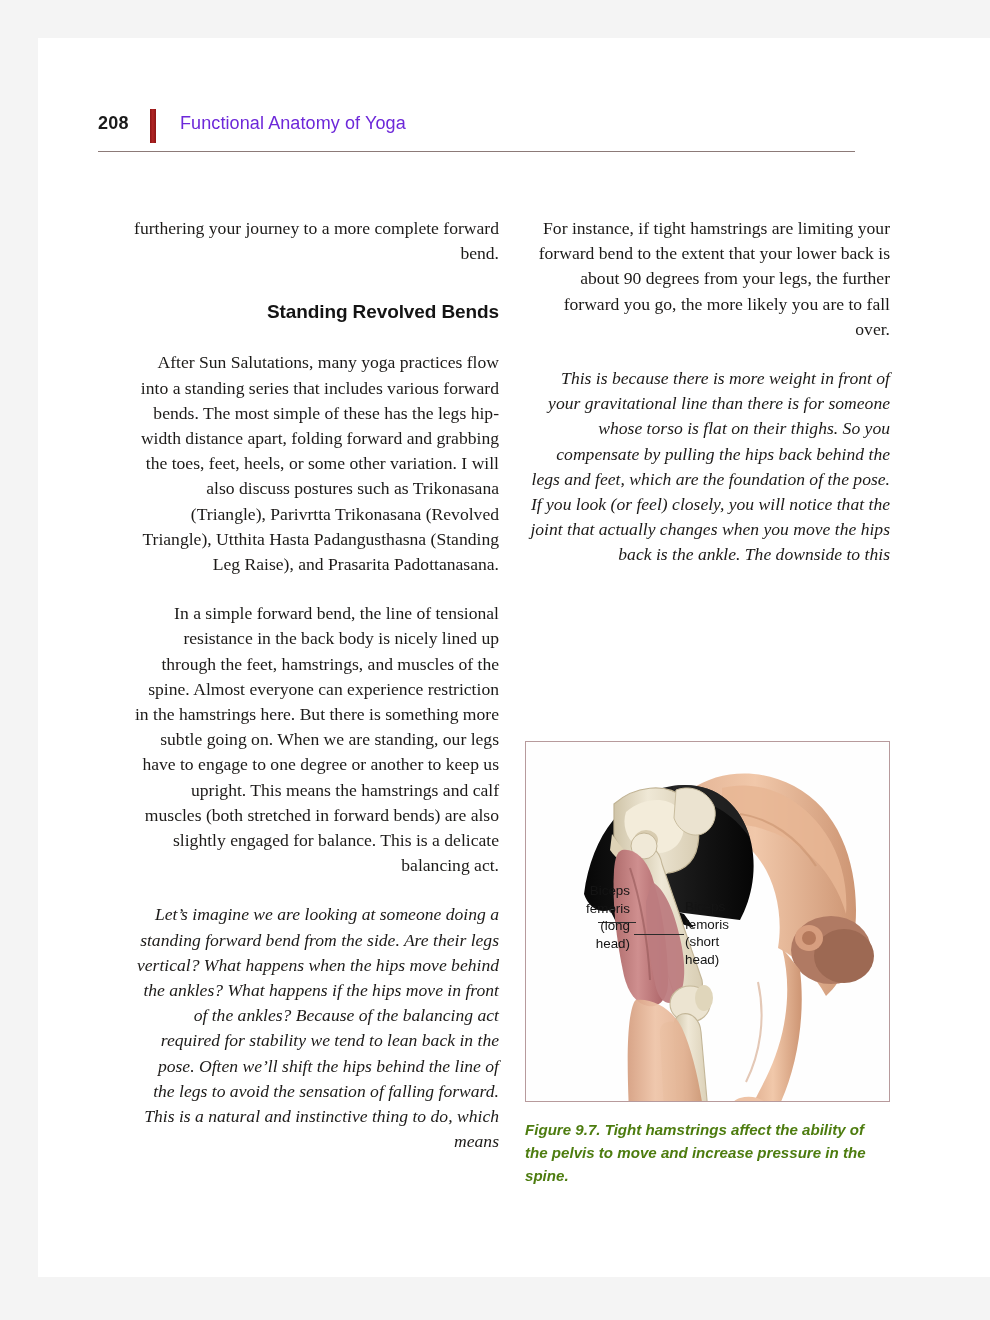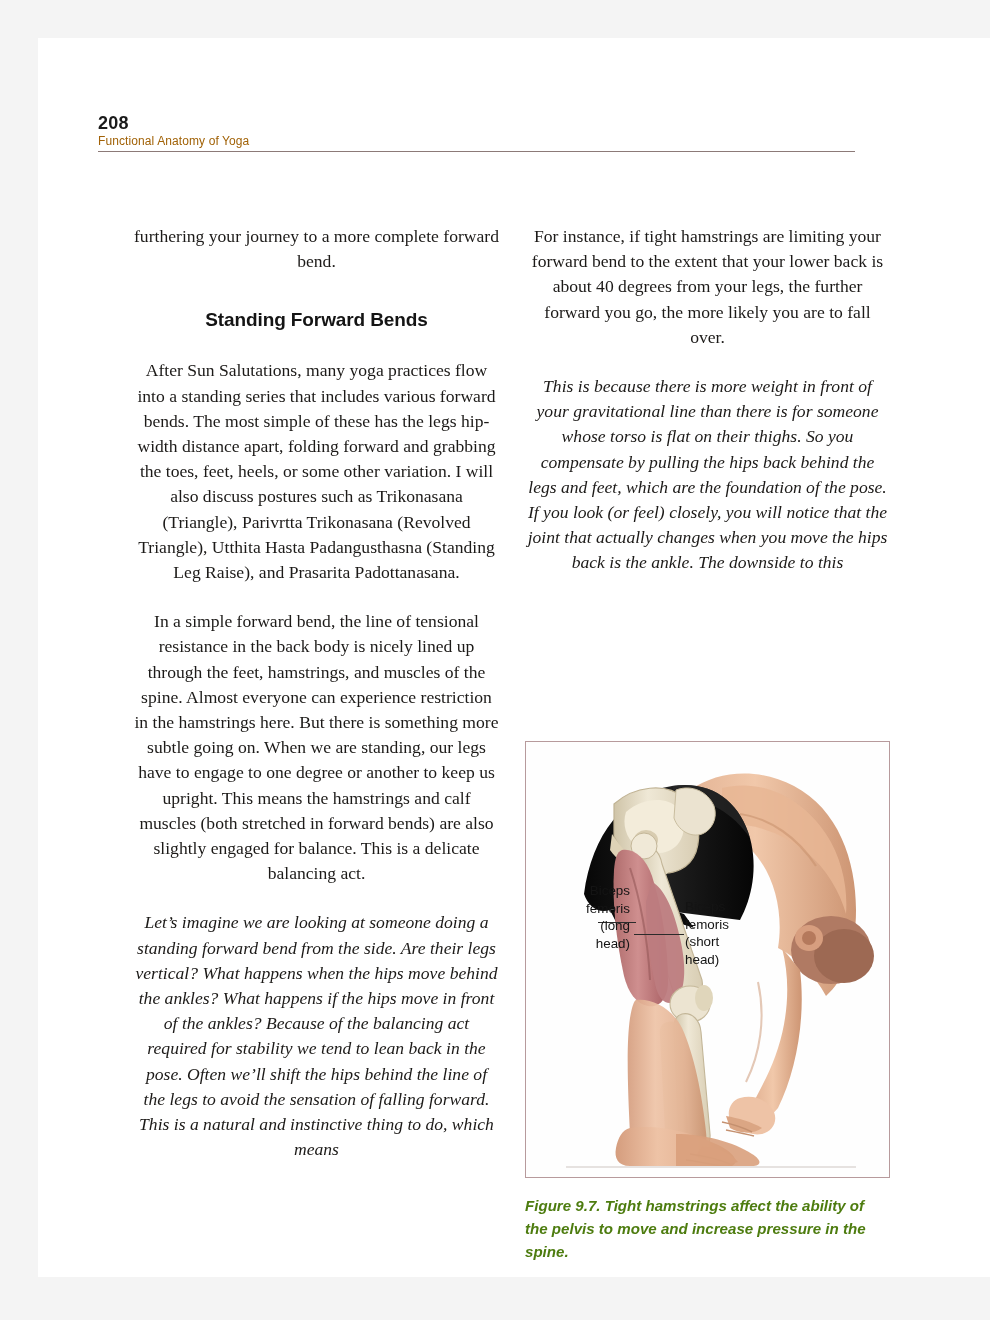--- a/index.html
+++ b/index.html
@@ -28,21 +28,20 @@
     position: absolute;
     left: 60px;
     top: 75px;
     width: 817px;
     height: 42px;
   }
   .header-row {
     display: flex;
     align-items: baseline;
     height: 34px;
-    flex-direction: column;
   }
   .folio {
     font-family: "Liberation Sans", sans-serif;
     font-weight: bold;
     font-size: 18px;
     color: #1a1a1a;
     width: 52px;
     letter-spacing: 0.2px;
   }
   .header-bar {
@@ -50,42 +49,42 @@
     height: 34px;
     background: #9e1f1f;
     background: linear-gradient(90deg,#8d1414 0%, #b02525 45%, #8d1414 100%);
     margin-right: 24px;
     align-self: flex-start;
     position: relative;
     top: -4px;
   }
   .header-title {
     font-family: "Liberation Sans", sans-serif;
-    font-size: 12px;
-    color: #a16207;
+    font-size: 18px;
+    color: #6d28d9;
     letter-spacing: 0.1px;
   }
   .header-rule {
     position: absolute;
     left: 0px;
     top: 38px;
     width: 757px;
     height: 1px;
     background: #8c7a78;
   }
 
   
   .col {
     position: absolute;
-    top: 186px;
+    top: 178px;
     width: 365px;
     font-size: 17.6px;
     line-height: 25.2px;
     color: #1c1a18;
-    text-align: center;
+    text-align: right;
     hyphens: none;
   }
   .col-left  { left: 96px; }
   .col-right { left: 487px; }
 
   .col p {
     margin: 0 0 24px 0;
   }
   .col p:last-child { margin-bottom: 0; font-style: italic; }
 
@@ -104,21 +103,21 @@
   
   .figure {
     position: absolute;
     left: 487px;
     top: 703px;
     width: 367px;
   }
   .figure-frame {
     position: relative;
     width: 365px;
-    height: 437px;
+    height: 361px;
     border: 1px solid #b79a9c;
     background: #be185d;
     overflow: hidden;
     box-sizing: border-box;
   }
   .figure-caption {
     margin-top: 16px;
     font-family: "Liberation Sans", sans-serif;
     font-style: italic;
     font-weight: bold;
@@ -166,31 +165,31 @@
       <div class="header-bar"></div>
       <div class="header-title">Functional Anatomy of Yoga</div>
     </div>
     <div class="header-rule"></div>
   </div>
 
   <div class="col col-left">
 
     <p>furthering your journey to a more complete forward bend.</p>
 
-    <h2 class="section-head">Standing Forward Bends</h2>
+    <h2 class="section-head">Standing Revolved Bends</h2>
 
     <p><span>After Sun Salutations, many yoga practices flow into a standing series that includes various forward bends. The most simple of these has the legs hip-width distance apart, folding forward and grabbing the toes, feet, heels, or some other variation. I will also discuss postures such as </span><span class="it">Trikonasana</span><span> (Triangle), </span><span class="it">Parivrtta Trikonasana</span><span> (Revolved Triangle), </span><span class="it">Utthita Hasta Padangusthasna</span><span> (Standing Leg Raise), and </span><span class="it">Prasarita Padottanasana</span><span>.</span></p>
 
     <p>In a simple forward bend, the line of tensional resistance in the back body is nicely lined up through the feet, hamstrings, and muscles of the spine. Almost everyone can experience restriction in the hamstrings here. But there is something more subtle going on. When we are standing, our legs have to engage to one degree or another to keep us upright. This means the hamstrings and calf muscles (both stretched in forward bends) are also slightly engaged for balance. This is a delicate balancing act.</p>
 
     <p>Let’s imagine we are looking at someone doing a standing forward bend from the side. Are their legs vertical? What happens when the hips move behind the ankles? What happens if the hips move in front of the ankles? Because of the balancing act required for stability we tend to lean back in the pose. Often we’ll shift the hips behind the line of the legs to avoid the sensation of falling forward. This is a natural and instinctive thing to do, which means</p>
   </div>
 
   <div class="col col-right">
-    <p>For instance, if tight hamstrings are limiting your forward bend to the extent that your lower back is about 40 degrees from your legs, the further forward you go, the more likely you are to fall over.</p>
+    <p>For instance, if tight hamstrings are limiting your forward bend to the extent that your lower back is about 90 degrees from your legs, the further forward you go, the more likely you are to fall over.</p>
     <p>This is because there is more weight in front of your gravitational line than there is for someone whose torso is flat on their thighs. So you compensate by pulling the hips back behind the legs and feet, which are the foundation of the pose. If you look (or feel) closely, you will notice that the joint that actually changes when you move the hips back is the ankle. The downside to this</p>
   </div>
 
   <div class="figure">
     <div class="figure-frame">
       <div class="art">
 
         <svg width="363" height="435" viewBox="0 0 363 435">
           <defs>
             <linearGradient id="skin" x1="0" y1="0" x2="1" y2="0">

